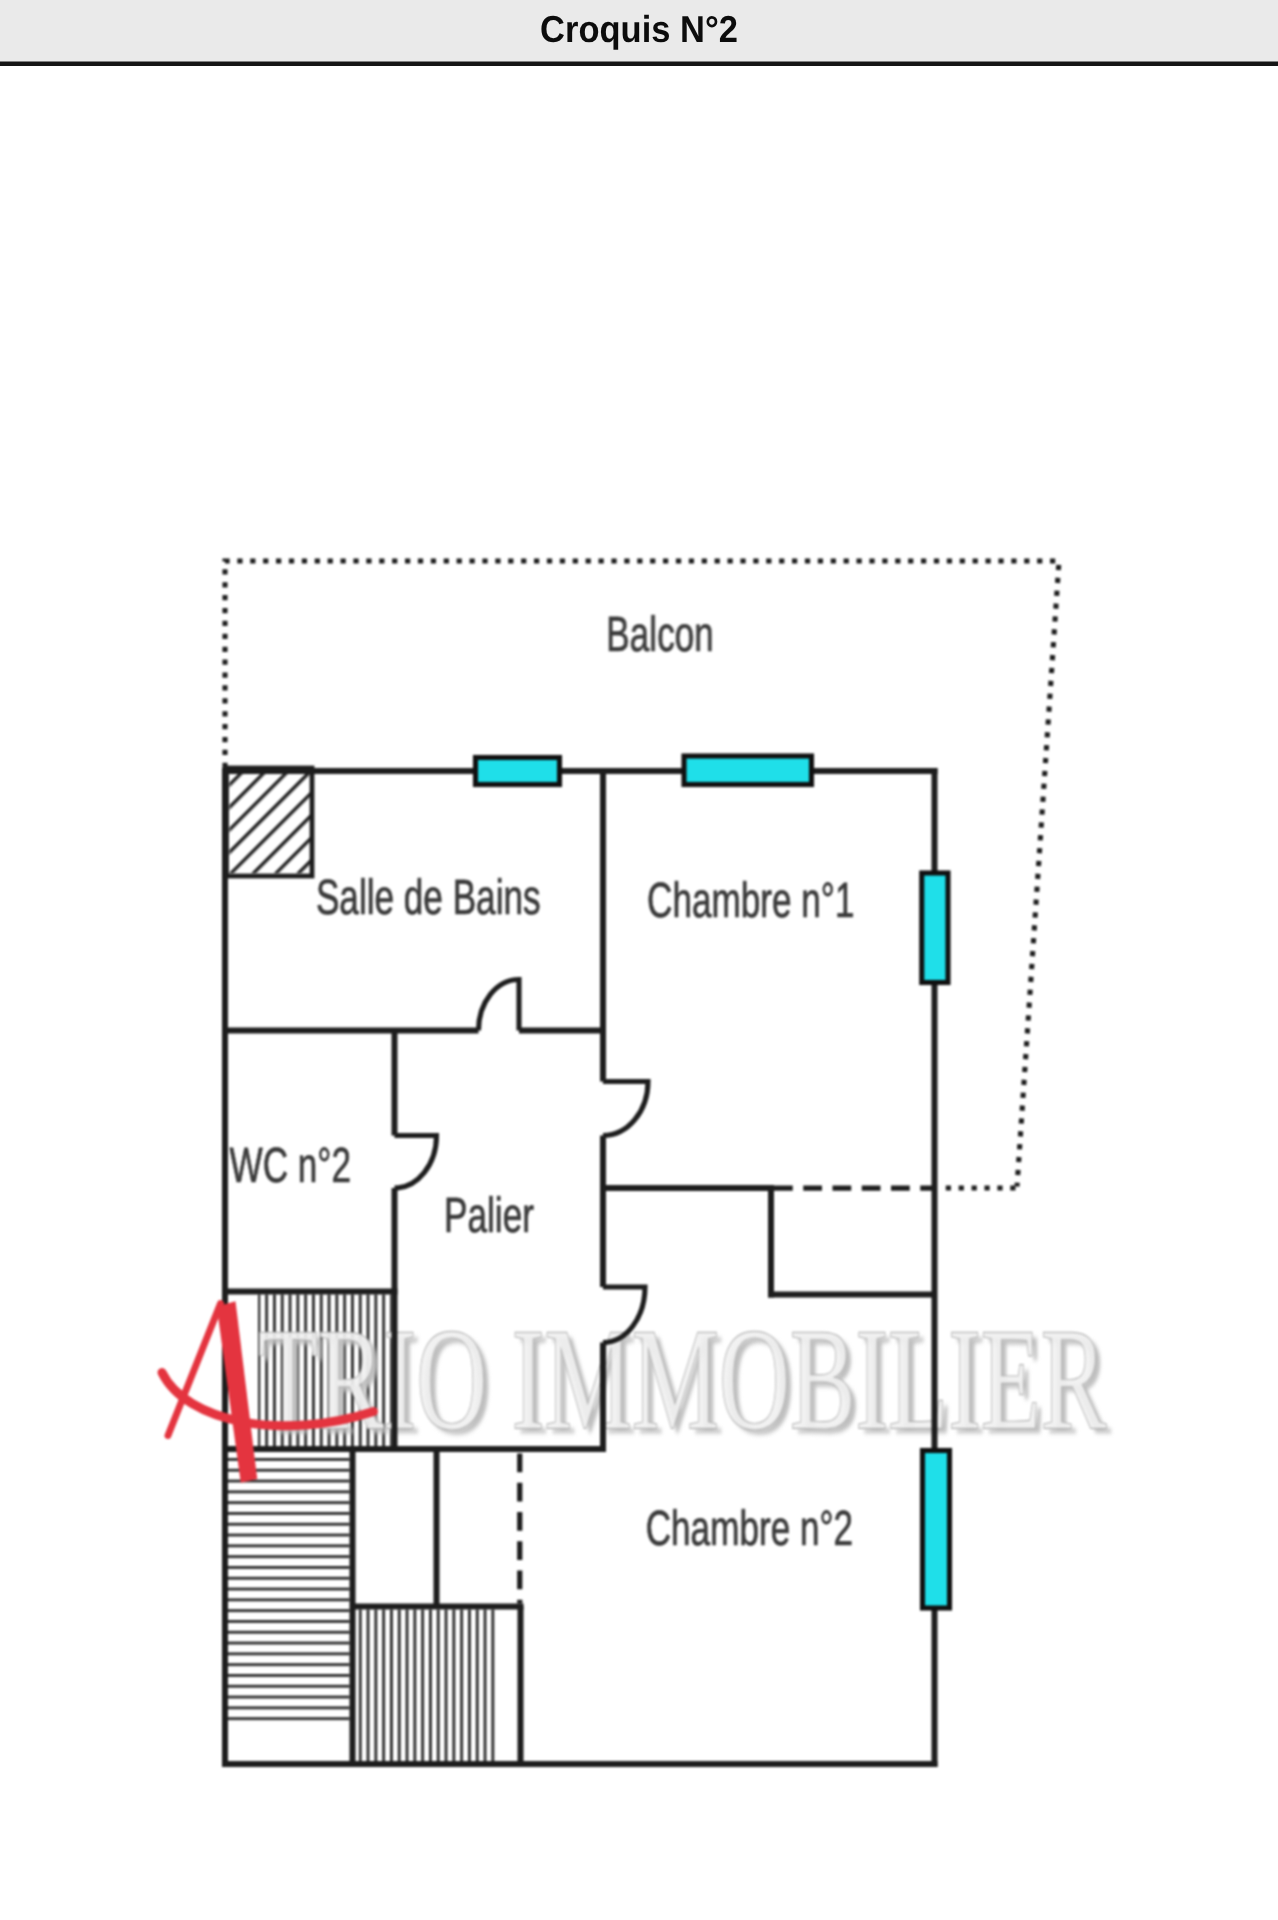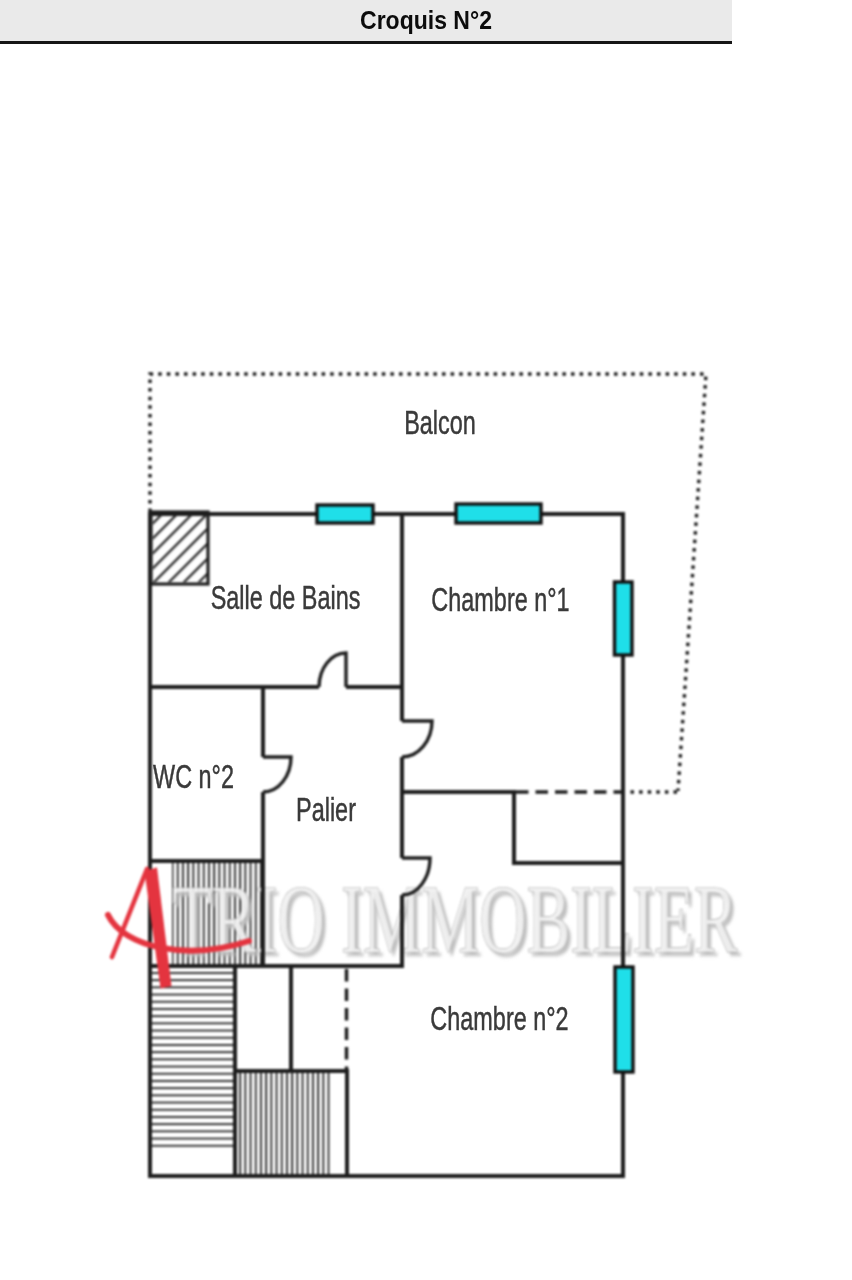--- a/index.html
+++ b/index.html
@@ -1,17 +1,17 @@
 <!DOCTYPE html>
 <html><head>
 <meta charset="utf-8">
 <style>
   html,body{margin:0;padding:0;background:#fff;width:852px;height:1280px;overflow:hidden;}
   #page{position:relative;width:852px;height:1280px;background:#fff;font-family:"Liberation Sans",sans-serif;}
-  #hdr{position:absolute;left:0;top:0;width:732px;height:41px;background:#eaeaea;border-bottom:3px solid #151515;}
+  #hdr{position:absolute;left:0;top:0;width:852px;height:41px;background:#eaeaea;border-bottom:3px solid #151515;}
   #hdrtxt{position:absolute;left:0;top:6px;width:852px;text-align:center;font-weight:bold;font-size:25px;color:#0c0c0c;transform:scaleX(0.92);}
   svg{position:absolute;left:0;top:0;}
   .soft{filter:blur(0.85px);}
   .soft2{filter:blur(0.55px);}
 </style>
 </head>
 <body>
 <div id="page">
 <div id="hdr">
       <div id="hdrtxt">Croquis N°2</div>

